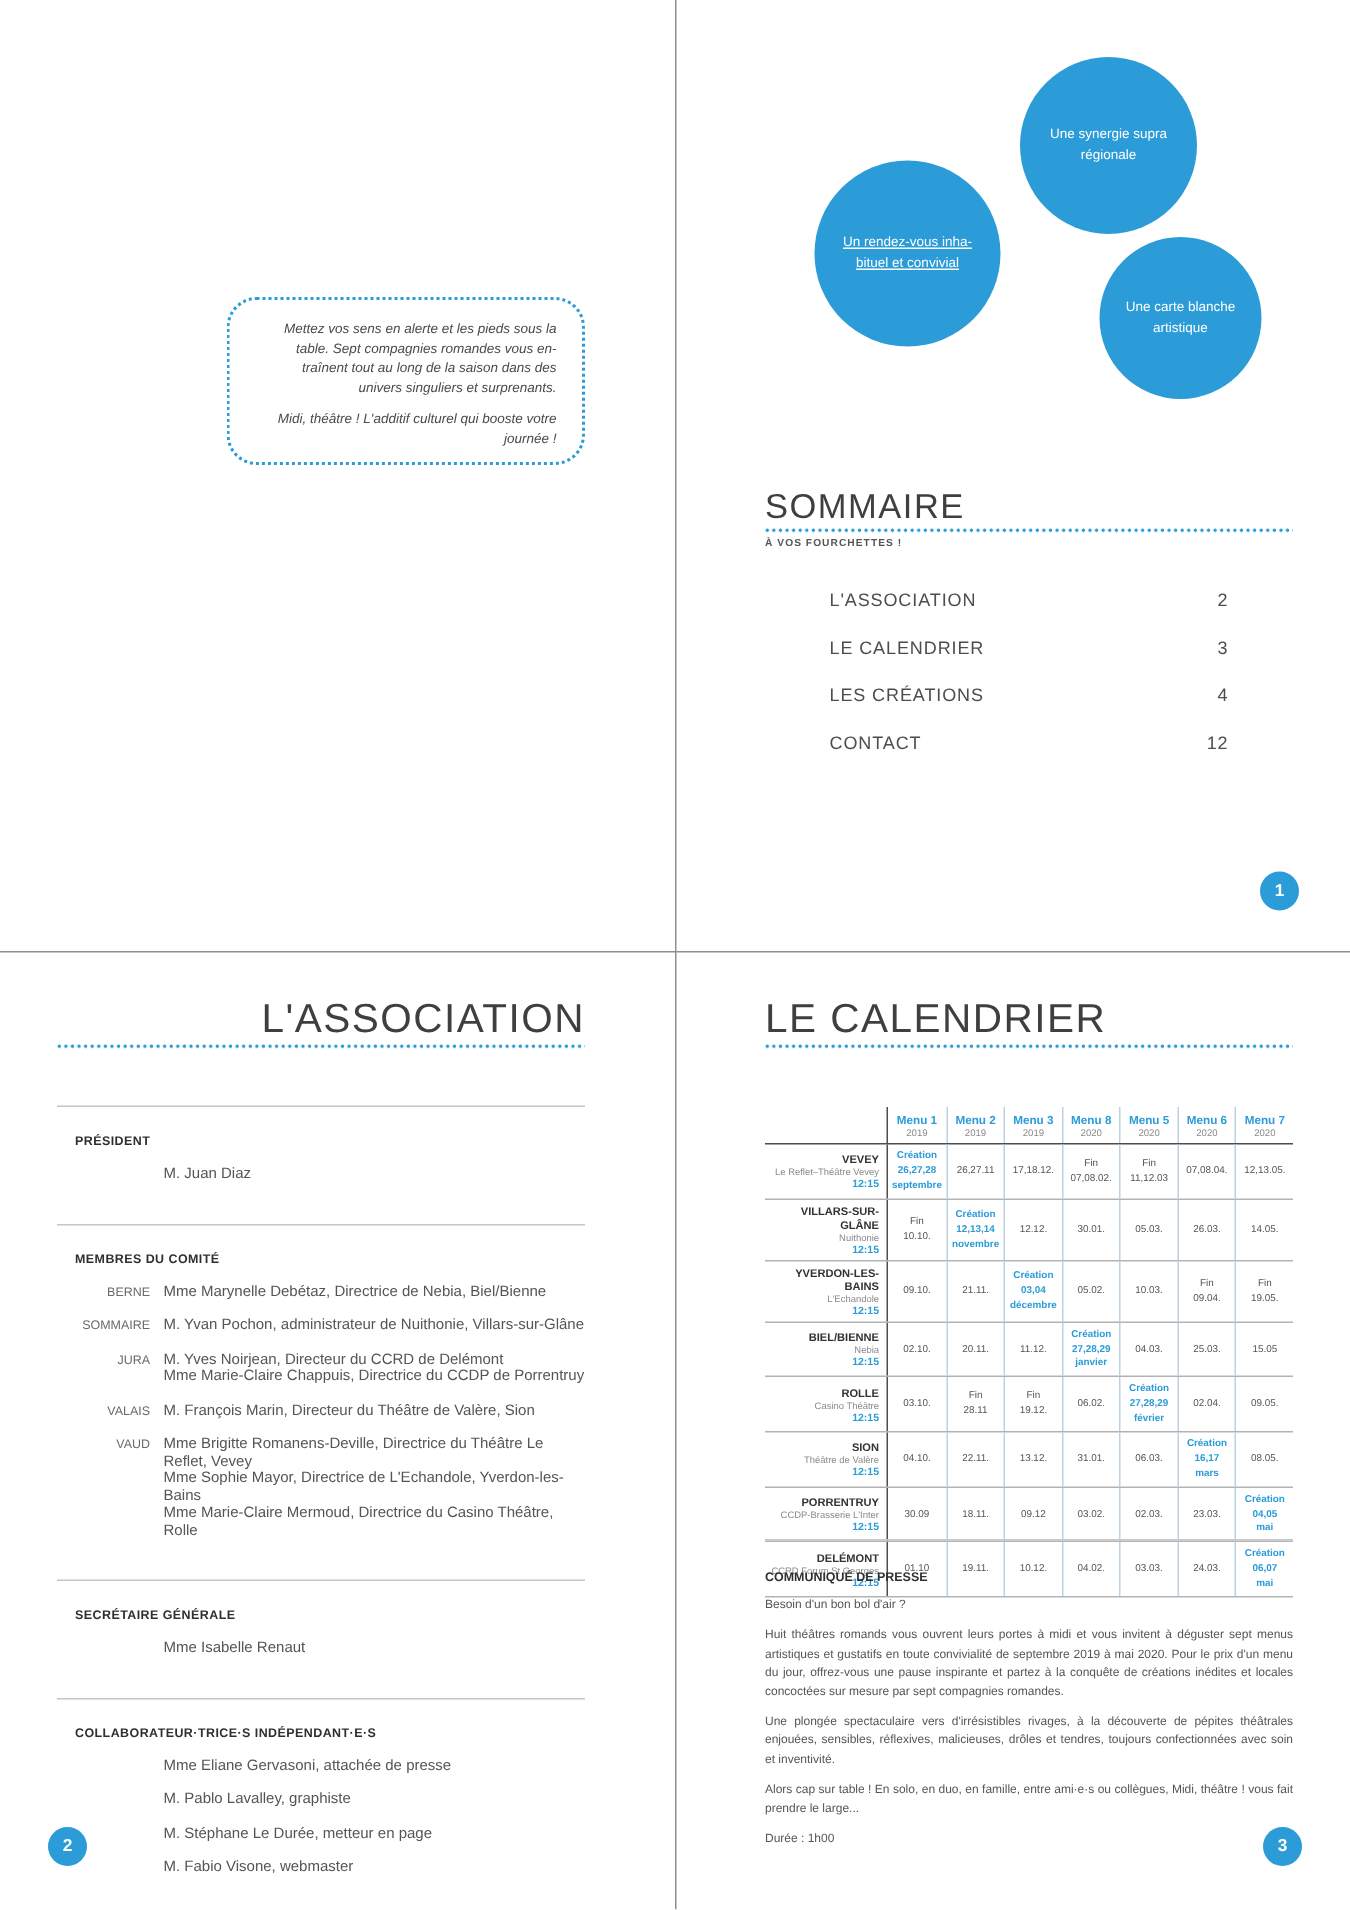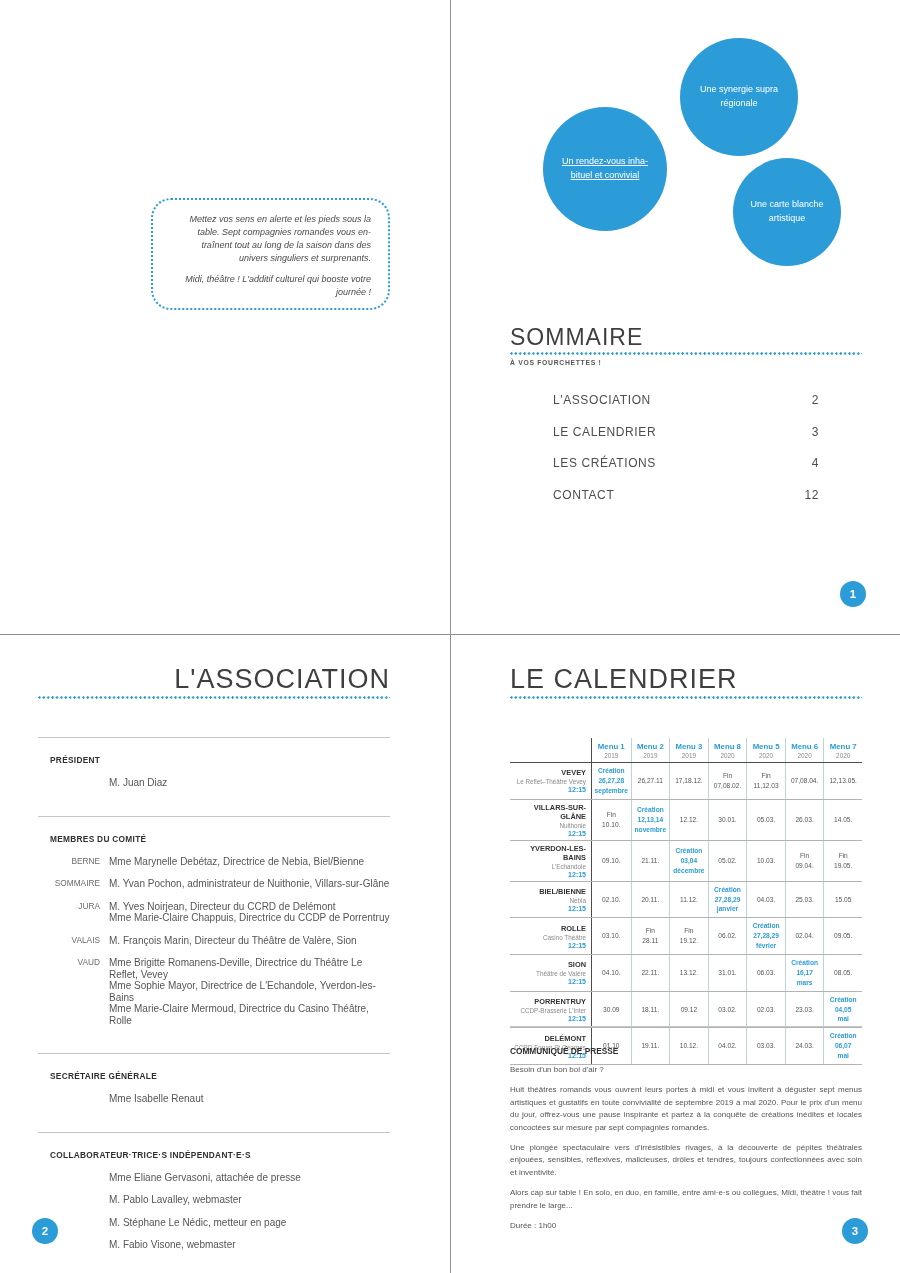--- a/index.html
+++ b/index.html
@@ -222,27 +222,27 @@
         <h3 class="assoc-heading">COLLABORATEUR·TRICE·S INDÉPENDANT·E·S</h3>
         <div class="assoc-entry">
           <span class="assoc-region"></span>
           <div class="assoc-lines">
             <div class="assoc-line">Mme Eliane Gervasoni, attachée de presse</div>
           </div>
         </div>
         <div class="assoc-entry">
           <span class="assoc-region"></span>
           <div class="assoc-lines">
-            <div class="assoc-line">M. Pablo Lavalley, webmaster</div>
+            <div class="assoc-line">M. Pablo Lavalley, graphiste</div>
           </div>
         </div>
         <div class="assoc-entry">
           <span class="assoc-region"></span>
           <div class="assoc-lines">
-            <div class="assoc-line">M. Stéphane Le Nédic, metteur en page</div>
+            <div class="assoc-line">M. Stéphane Le Durée, metteur en page</div>
           </div>
         </div>
         <div class="assoc-entry">
           <span class="assoc-region"></span>
           <div class="assoc-lines">
             <div class="assoc-line">M. Fabio Visone, webmaster</div>
           </div>
         </div>
       </section>
     </div>

